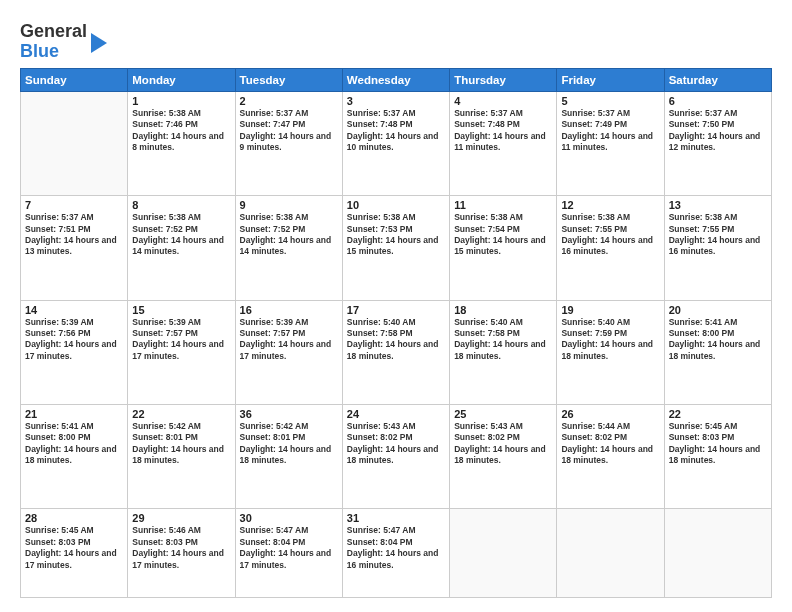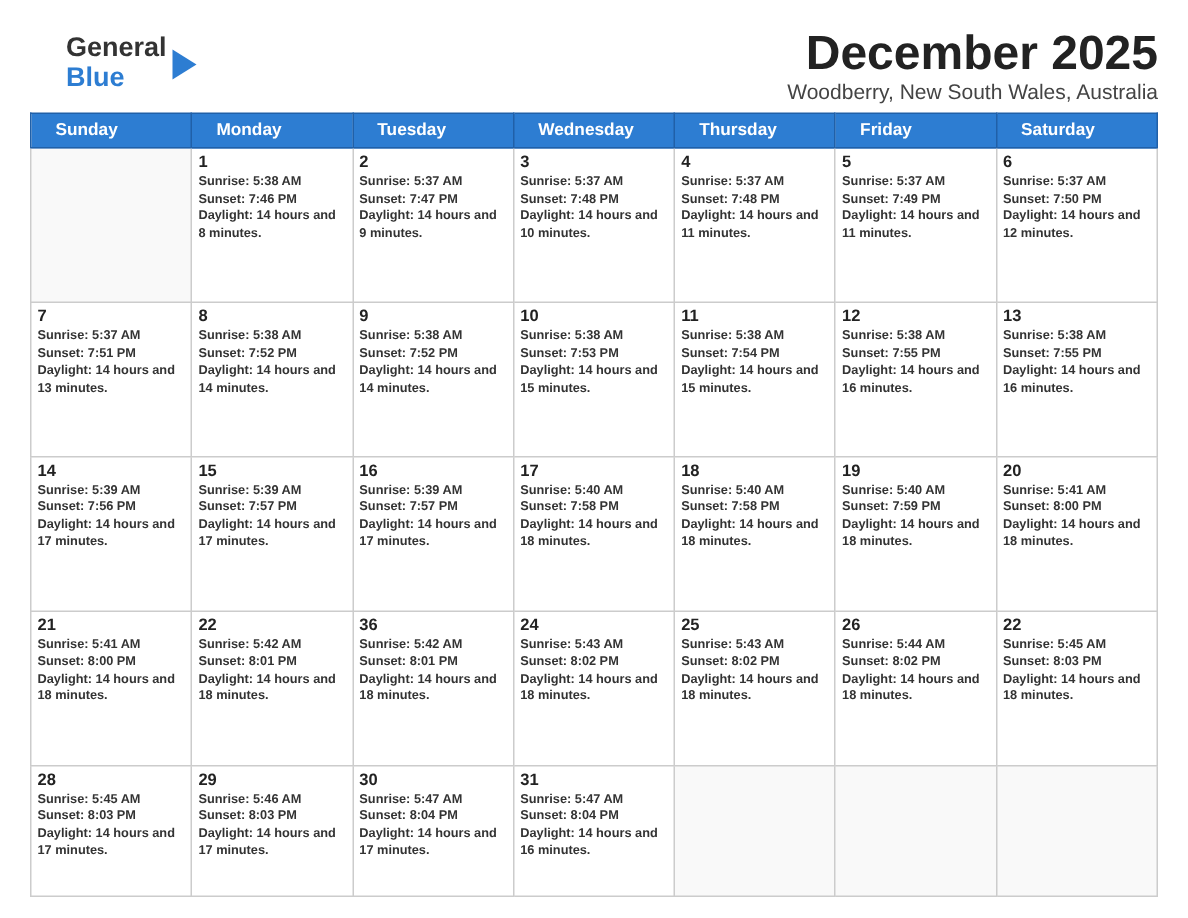--- a/index.html
+++ b/index.html
@@ -15,21 +15,20 @@
       height: 612px;
       padding: 18px 20px 14px 20px;
       display: flex;
       flex-direction: column;
     }
     .header {
       display: flex;
       align-items: flex-start;
       justify-content: space-between;
       margin-bottom: 6px;
-      margin-left: 24px;
     }
     .logo {
       display: flex;
       align-items: center;
       margin-top: 4px;
     }
     .logo-text {
       font-size: 18px;
       font-weight: bold;
       color: #333;
@@ -65,21 +64,21 @@
       border: 1px solid #ccc;
       border-collapse: collapse;
       width: 100%;
       table-layout: fixed;
     }
     .calendar th {
       background: #2d7dd2;
       color: #fff;
       font-size: 11.5px;
       font-weight: bold;
-      padding: 5px 16px;
+      padding: 5px 4px;
       text-align: left;
       border: 1px solid #2060a8;
     }
     .calendar td {
       border: 1px solid #ccc;
       vertical-align: top;
       padding: 3px 4px;
       font-size: 9px;
       color: #333;
       height: 85px;
@@ -110,24 +109,20 @@
 <div class="page">
   <div class="header">
     <div class="logo">
       <div>
         <div class="logo-text">
           <span class="general">General</span>
           <span class="blue">Blue</span>
         </div>
       </div>
       <div class="logo-arrow"></div>
-    </div>
-    <div class="title-block">
-      <h1>December 2025</h1>
-      <h2>Woodberry, New South Wales, Australia</h2>
     </div>
   </div>
 
   <table class="calendar">
     <thead>
       <tr>
         <th>Sunday</th>
         <th>Monday</th>
         <th>Tuesday</th>
         <th>Wednesday</th>

